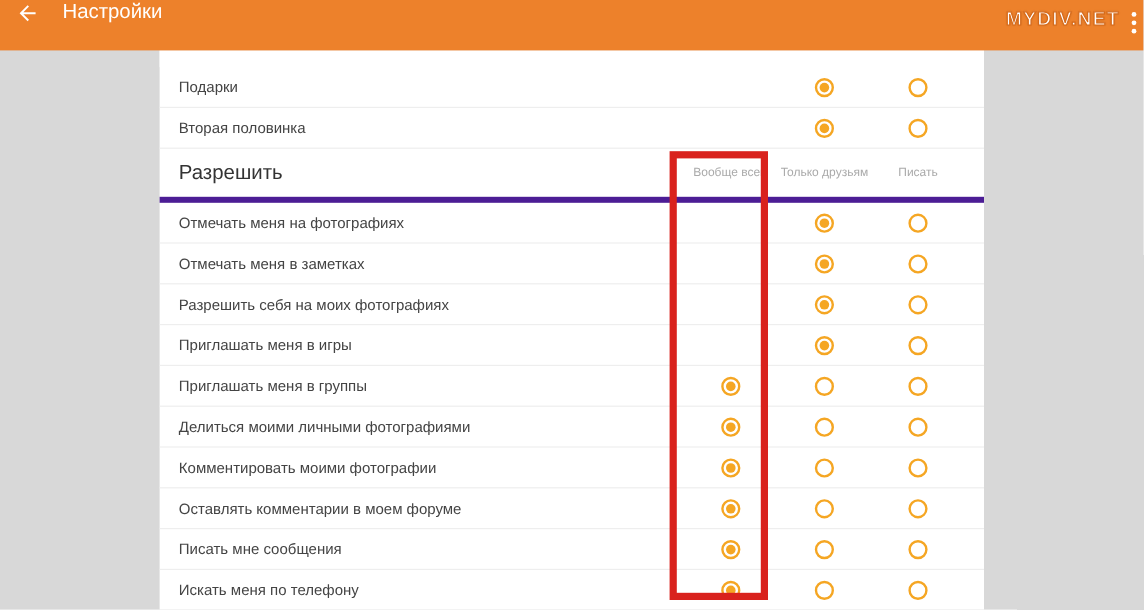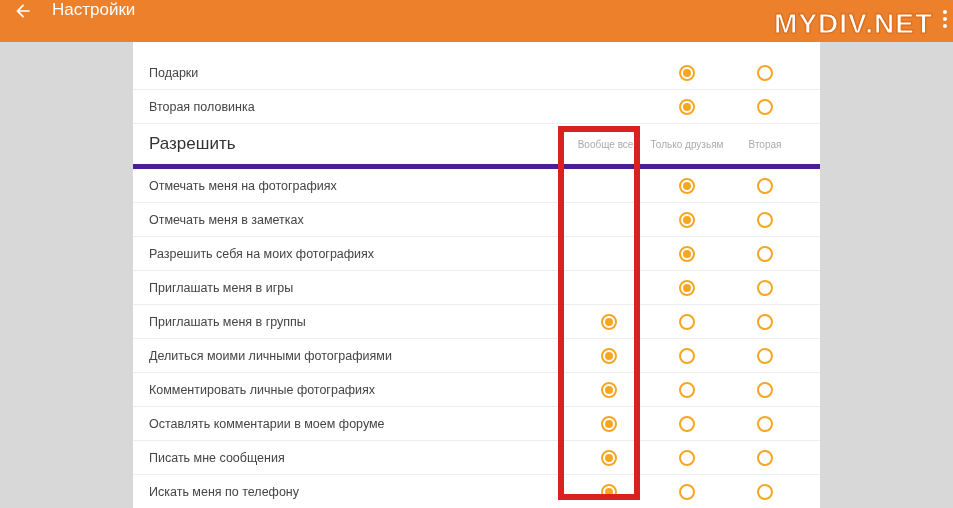--- a/index.html
+++ b/index.html
@@ -28,21 +28,21 @@
     cursor: pointer;
   }
   .header-title {
     font-size: 17px;
     font-weight: 400;
   }
   .brand {
     position: absolute;
     right: 20px;
     top: 8px;
-    font-size: 28px;
+    font-size: 16px;
     font-weight: 900;
     letter-spacing: 1px;
     color: #fff;
     text-shadow: 0 0 2px rgba(0,0,0,.2);
     font-family: Arial Black, Arial, sans-serif;
     -webkit-text-stroke: 1px #d66a1a;
   }
   .menu-dots {
     position: absolute;
     right: 6px;
@@ -164,21 +164,21 @@
         <div class="radio-cell">
           <div class="radio"></div>
         </div>
       </div>
     </div>
 
   <div class="section-head">
     <div class="section-title">Разрешить</div>
     <div class="col-head">Вообще всем</div>
     <div class="col-head">Только друзьям</div>
-    <div class="col-head">Вторая</div>
+    <div class="col-head">Писать</div>
   </div>
 
   <div id="section2-rows">
       <div class="row">
         <div class="row-label">Отмечать меня на фотографиях</div>
         <div class="radio-cell">
           <div class="radio empty"></div>
         </div>
         <div class="radio-cell">
           <div class="radio selected"></div>
@@ -241,21 +241,21 @@
           <div class="radio selected"></div>
         </div>
         <div class="radio-cell">
           <div class="radio"></div>
         </div>
         <div class="radio-cell">
           <div class="radio"></div>
         </div>
       </div>
       <div class="row">
-        <div class="row-label">Комментировать личные фотографиях</div>
+        <div class="row-label">Комментировать моими фотографии</div>
         <div class="radio-cell">
           <div class="radio selected"></div>
         </div>
         <div class="radio-cell">
           <div class="radio"></div>
         </div>
         <div class="radio-cell">
           <div class="radio"></div>
         </div>
       </div>

